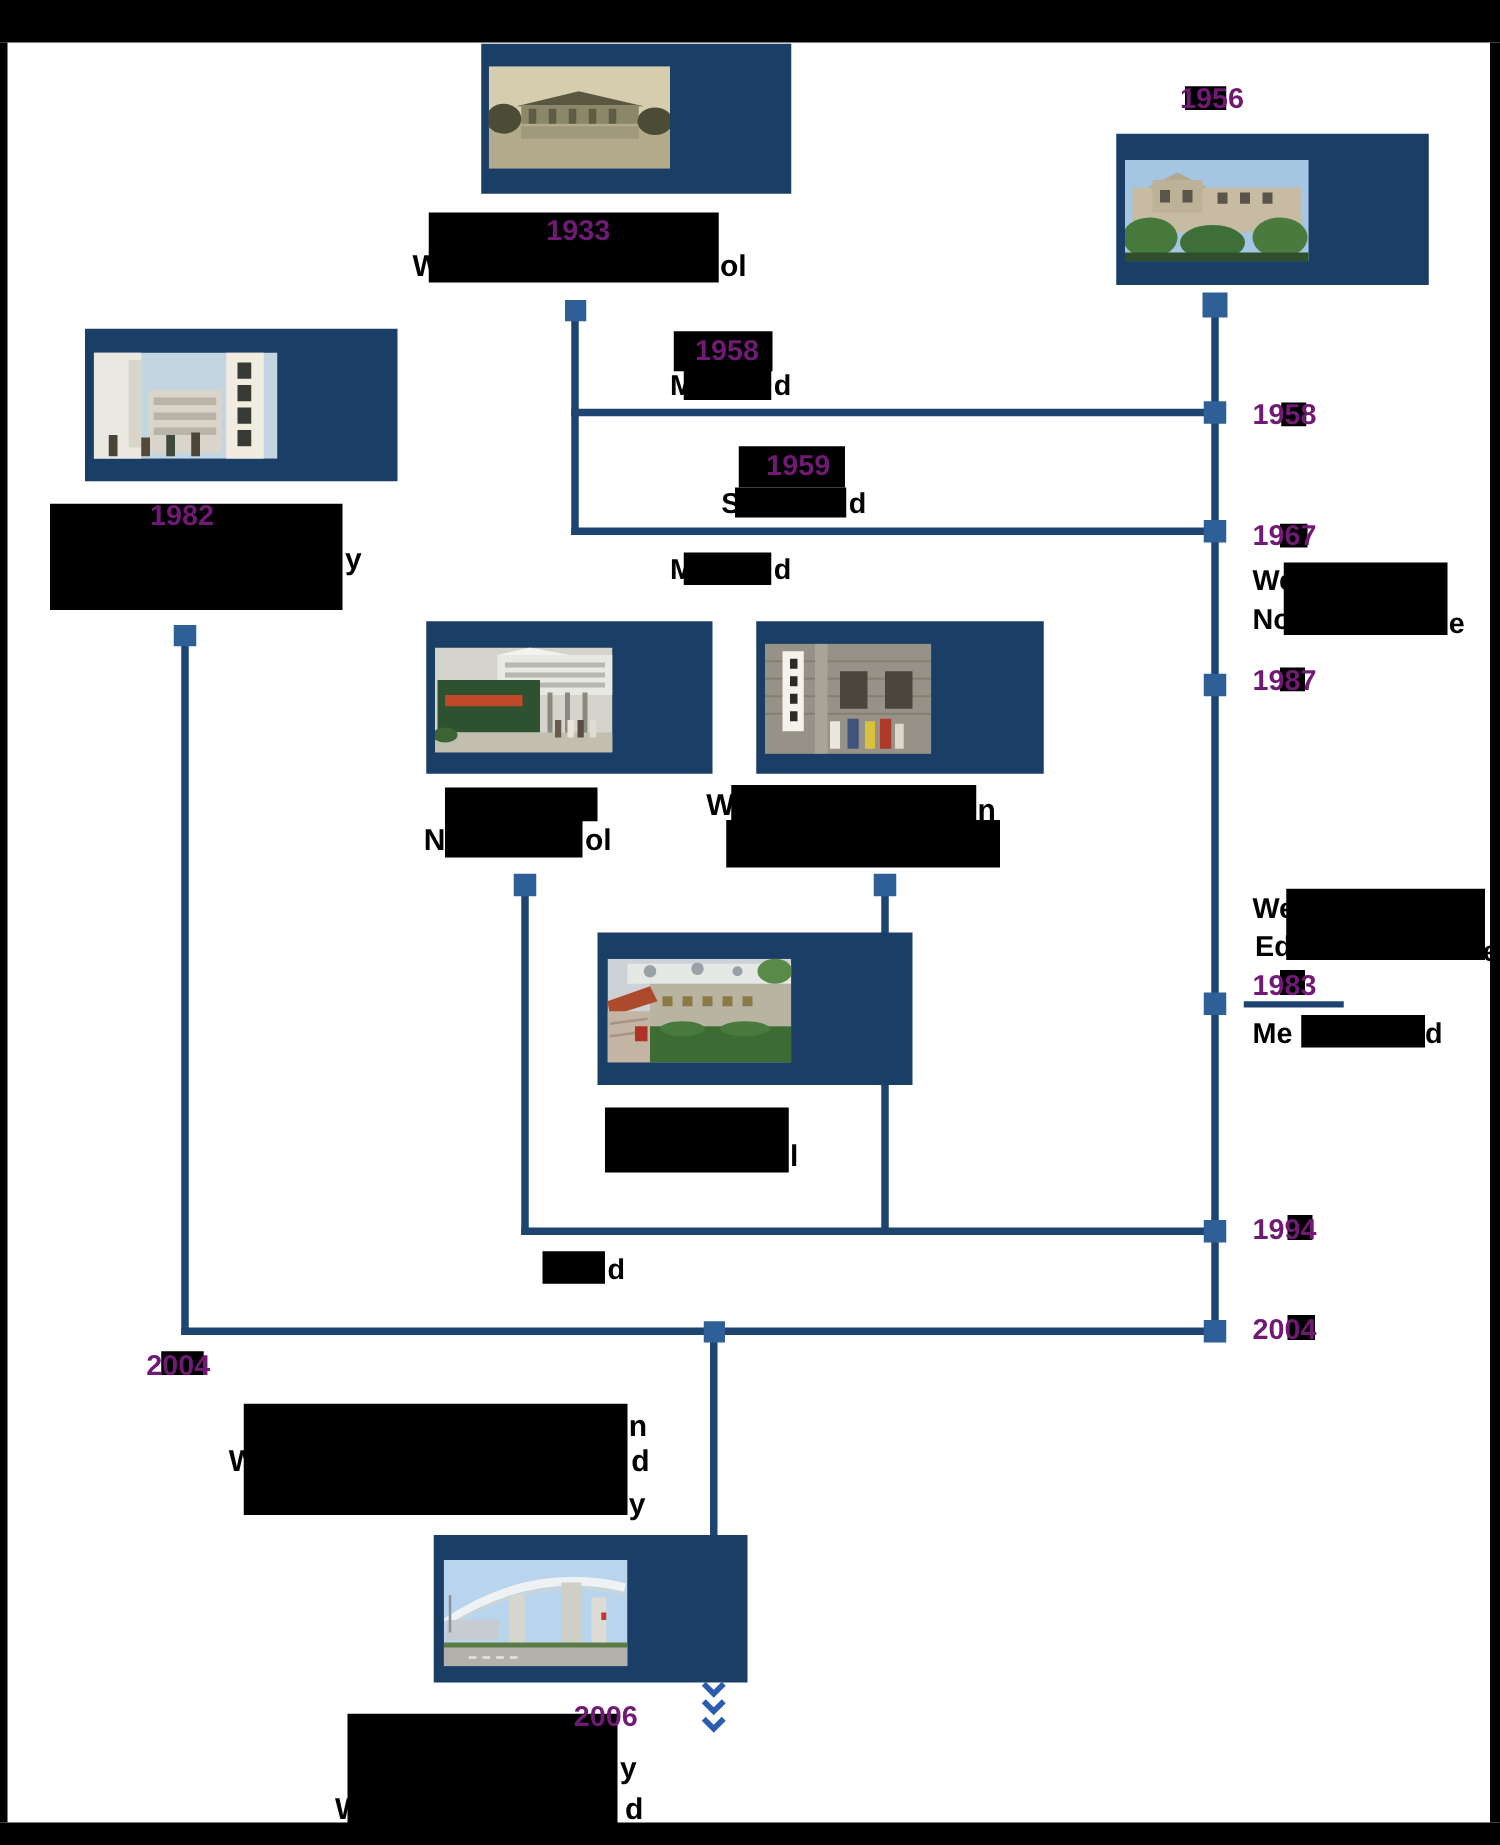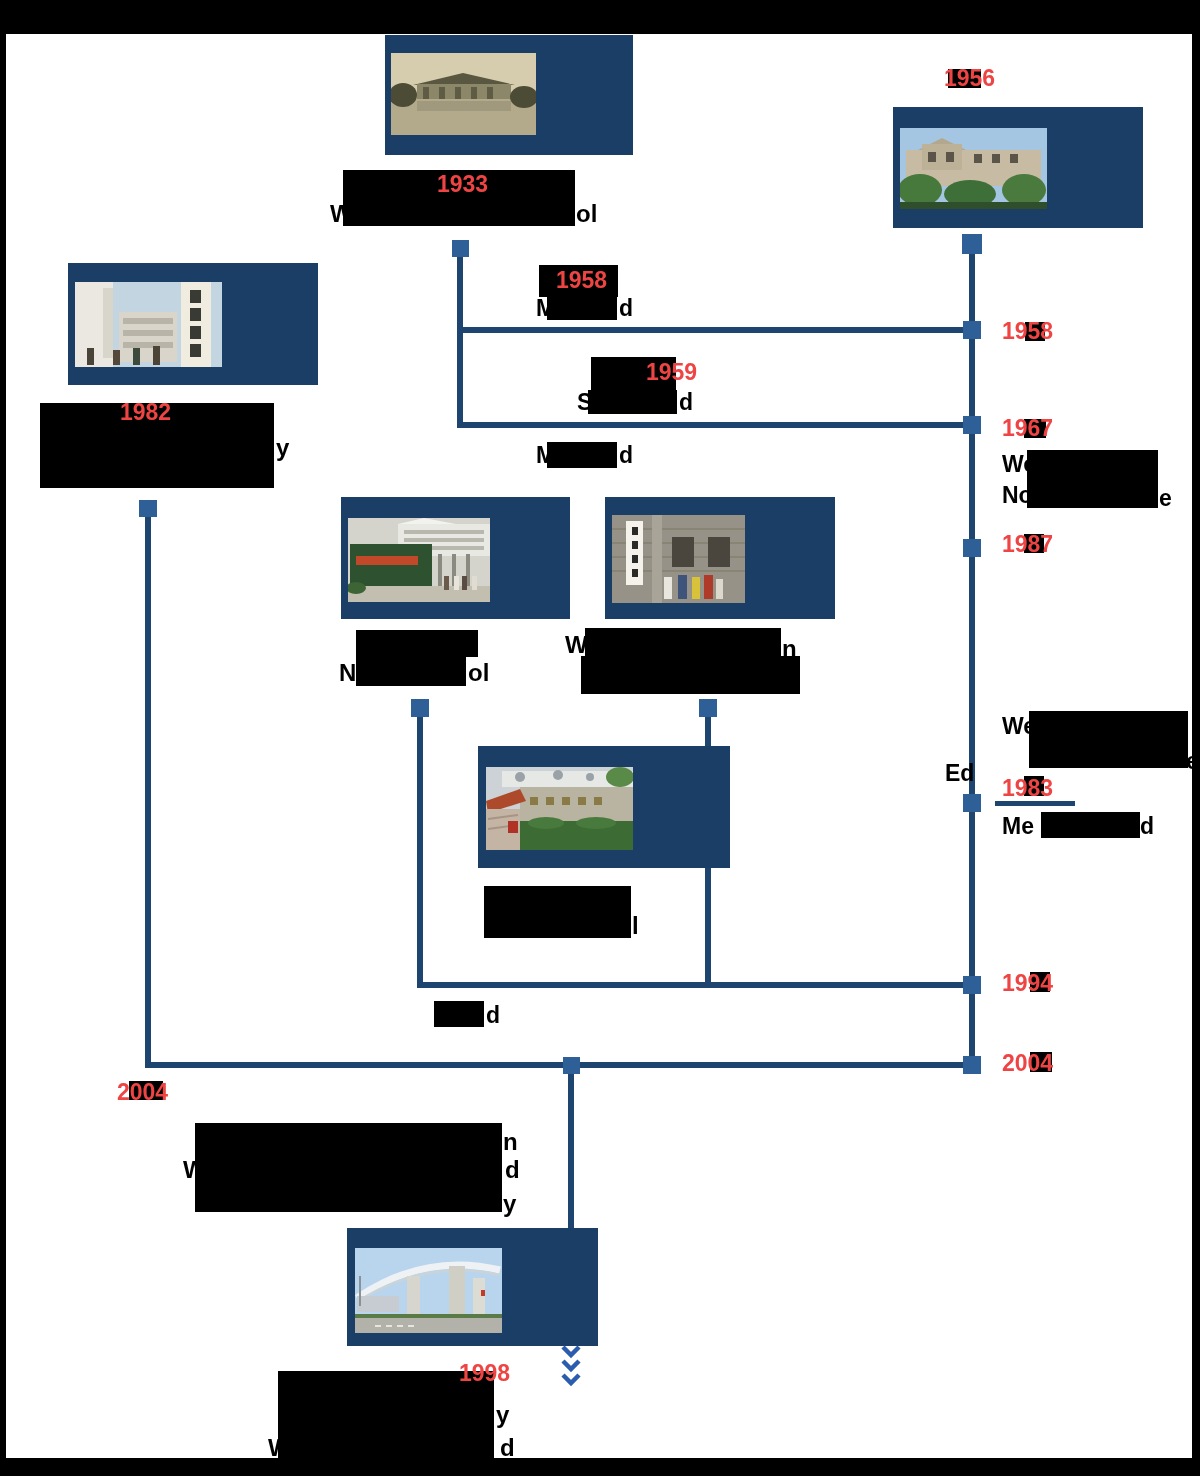--- a/index.html
+++ b/index.html
@@ -3,21 +3,21 @@
 <meta charset="utf-8">
 <style>
   html,body{margin:0;padding:0;background:#fff;}
   .canvas{position:relative;width:1200px;height:1476px;background:#ffffff;overflow:hidden;
           font-family:"Liberation Sans",sans-serif;}
   .bar{position:absolute;background:#000;z-index:7;}
   .pbox{position:absolute;background:#1b3e66;z-index:2;}
   .ln{position:absolute;background:#1e4570;z-index:1;}
   .nd{position:absolute;background:#2e5f96;z-index:3;}
   .red{position:absolute;background:#000;z-index:4;}
-  .yr{position:absolute;color:#ef4444;font-weight:bold;font-size:23px;line-height:1;z-index:6;white-space:pre;}
+  .yr{position:absolute;color:#701a75;font-weight:bold;font-size:23px;line-height:1;z-index:6;white-space:pre;}
   .fg{position:absolute;color:#000;font-weight:bold;font-size:23px;line-height:1;z-index:5;white-space:pre;}
   .fg.cap{font-size:24px;}
   .fg.under{z-index:3;}
   .photo{position:absolute;z-index:2;}
   .chev{position:absolute;z-index:5;}
 </style>
 </head>
 <body>
 
 <div class="canvas">
@@ -222,49 +222,49 @@
   <div class="red" style="left:1030px;top:1052px;width:22px;height:20px;"></div>
   <div class="red" style="left:434px;top:1001px;width:50px;height:26px;"></div>
   <div class="red" style="left:129px;top:1081px;width:34px;height:19px;"></div>
   <div class="red" style="left:195px;top:1123px;width:307px;height:89px;"></div>
   <div class="red" style="left:278px;top:1371px;width:216px;height:89px;"></div>
 
   <span class="yr" style="left:437px;top:173px;text-align:right;">1933</span>
   <span class="yr" style="left:944px;top:67px;">1956</span>
   <span class="yr" style="left:120px;top:401px;">1982</span>
   <span class="yr" style="left:556px;top:269px;">1958</span>
-  <span class="yr" style="left:646px;top:361px;">1959</span>
+  <span class="yr" style="left:613px;top:361px;">1959</span>
   <span class="yr" style="left:1002px;top:320px;">1958</span>
   <span class="yr" style="left:1002px;top:417px;">1967</span>
   <span class="yr" style="left:1002px;top:533px;">1987</span>
   <span class="yr" style="left:1002px;top:777px;">1983</span>
   <span class="yr" style="left:1002px;top:972px;">1994</span>
   <span class="yr" style="left:1002px;top:1052px;">2004</span>
   <span class="yr" style="left:117px;top:1081px;">2004</span>
-  <span class="yr" style="left:459px;top:1362px;">1998</span>
+  <span class="yr" style="left:459px;top:1362px;">2006</span>
 
   <span class="fg cap under" style="left:330px;top:202px;">W</span>
   <span class="fg cap" style="left:576px;top:202px;">ol</span>
   <span class="fg cap" style="left:276px;top:436px;">y</span>
   <span class="fg under" style="left:536px;top:297px;">M</span>
   <span class="fg" style="left:619px;top:297px;">d</span>
   <span class="fg under" style="left:577px;top:391px;">S</span>
   <span class="fg" style="left:679px;top:391px;">d</span>
   <span class="fg under" style="left:536px;top:444px;">M</span>
   <span class="fg" style="left:619px;top:444px;">d</span>
   <span class="fg cap" style="left:339px;top:661px;">N</span>
   <span class="fg cap" style="left:468px;top:661px;">ol</span>
   <span class="fg cap under" style="left:565px;top:633px;">W</span>
   <span class="fg cap" style="left:782px;top:637px;">n</span>
   <span class="fg cap" style="left:632px;top:914px;">l</span>
   <span class="fg" style="left:1002px;top:453px;">We</span>
   <span class="fg" style="left:1002px;top:484px;">No</span>
   <span class="fg" style="left:1159px;top:487px;">e</span>
   <span class="fg" style="left:1002px;top:715px;">We</span>
-  <span class="fg" style="left:945px;top:746px;margin-top:16px;">Ed</span>
+  <span class="fg" style="left:1004px;top:746px;">Ed</span>
   <span class="fg" style="left:1186px;top:750px;">e</span>
   <span class="fg" style="left:1002px;top:815px;">Me</span>
   <span class="fg" style="left:1140px;top:815px;">d</span>
   <span class="fg" style="left:486px;top:1004px;">d</span>
   <span class="fg cap under" style="left:183px;top:1158px;">W</span>
   <span class="fg cap" style="left:503px;top:1130px;">n</span>
   <span class="fg cap" style="left:505px;top:1158px;">d</span>
   <span class="fg cap" style="left:503px;top:1192px;">y</span>
   <span class="fg cap" style="left:496px;top:1403px;">y</span>
   <span class="fg cap under" style="left:268px;top:1436px;">W</span>

